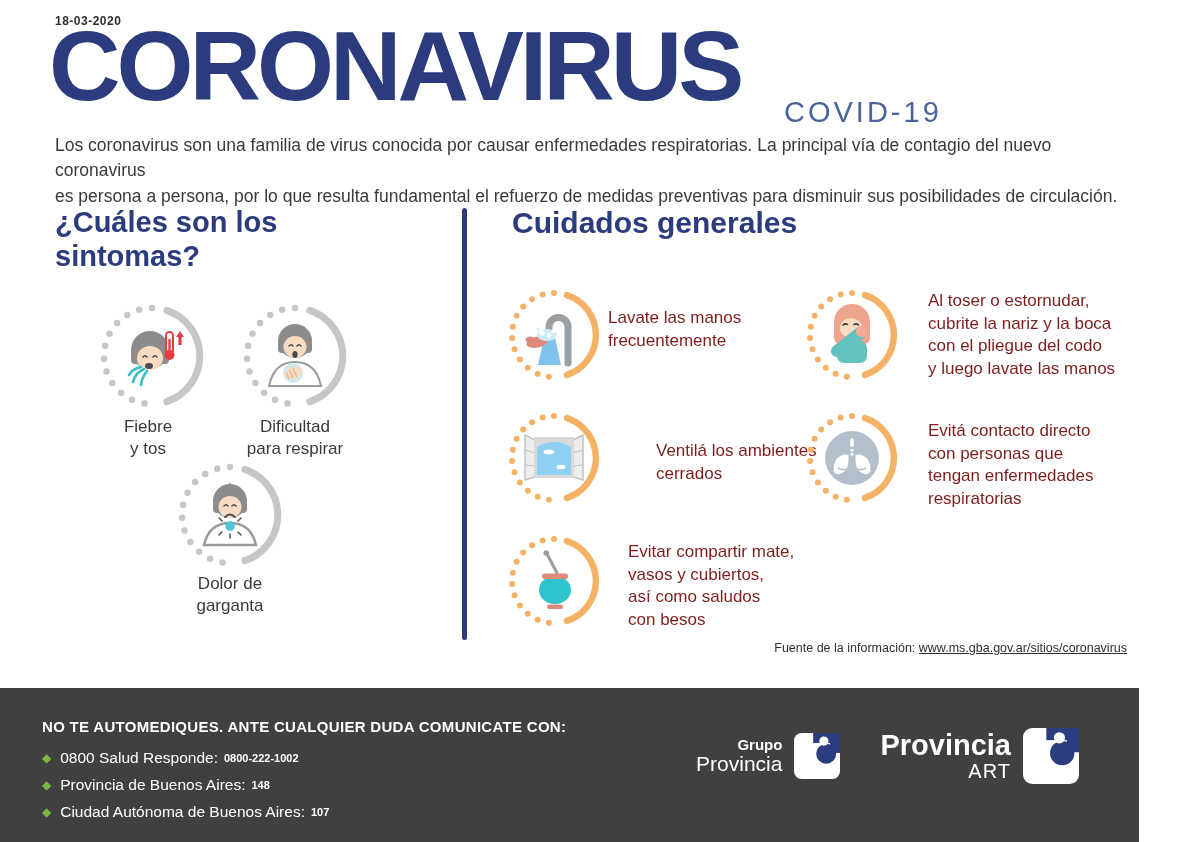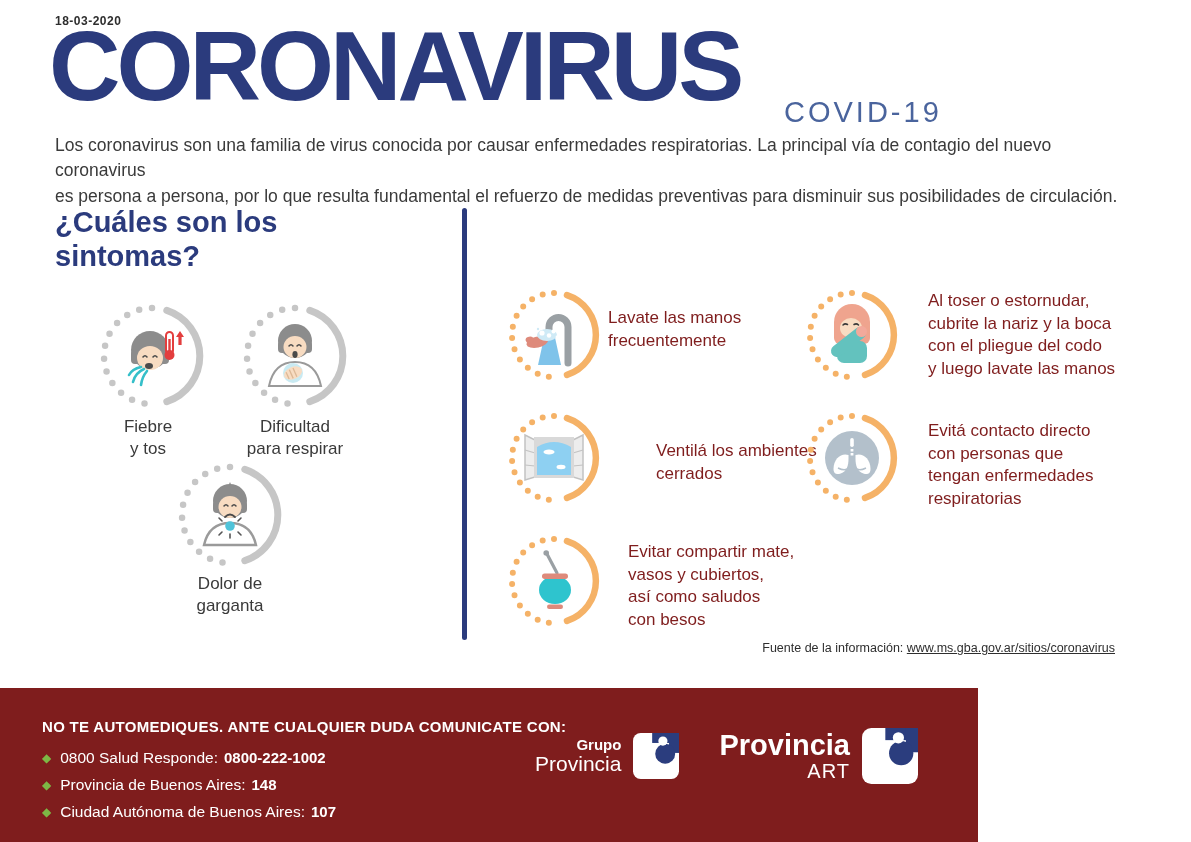--- a/index.html
+++ b/index.html
@@ -18,30 +18,30 @@
 
   .symptoms-heading { left:55px; top:206px; font-size:29px; font-weight:bold; color:#2b3b7d; line-height:1.17; width:330px; }
   .care-heading { left:512px; top:206px; font-size:30px; font-weight:bold; color:#2b3b7d; }
   .divider { left:462px; top:208px; width:5px; height:432px; background:#2b3b7d; border-radius:3px; }
 
   .symptom-label { font-size:17px; color:#3a3a3a; text-align:center; line-height:1.3; }
   .care-text { font-size:17px; color:#7f1d1d; line-height:1.33; }
 
   .ring { display:block; }
 
-  .source { right:76px; top:641px; font-size:12.5px; color:#2e2e2e; }
+  .source { right:64px; top:641px; font-size:12.5px; color:#2e2e2e; }
   .source a { color:#2e2e2e; text-decoration:underline; }
 
-  .footer { left:0; top:688px; width:978px; height:154px; background:#7f1d1d; }
+  .footer { left:0; top:688px; width:1139px; height:154px; background:#404040; }
   .footer-heading { left:42px; top:30px; font-size:15px; font-weight:bold; color:#ffffff; letter-spacing:.3px; }
   .contacts { left:42px; top:56px; }
   .contact-row { display:flex; align-items:center; height:27px; }
   .bullet { color:#7db845; font-size:12px; margin-right:9px; }
   .contact-label { color:#ffffff; font-size:15.5px; margin-right:6px; }
-  .contact-number { color:#ffffff; font-size:15px; font-weight:bold; }
+  .contact-number { color:#ffffff; font-size:11px; font-weight:bold; }
   .logos { right:60px; top:40px; display:flex; align-items:center; }
   .logo-text { text-align:right; color:#fff; line-height:1.05; }
   .logo-text .t1 { font-weight:bold; font-size:15px; }
   .logo-text .t2 { font-size:21px; }
   .logo-text.big .t1 { font-size:29px; }
   .logo-text.big .t2 { font-size:20px; letter-spacing:1px; }
   .logo-mark { margin-left:12px; }
   .gap { width:40px; }
 </style>
 </head>
@@ -129,20 +129,21 @@
             <line x1="40" y1="53" x2="43" y2="56"></line>
           <line x1="32" y1="55" x2="32" y2="59"></line>
         </g>
       </g>
     </svg>
   </div>
   <div class="abs symptom-label preline" style="left:175px;top:573px;width:110px;">Dolor de
 garganta</div>
 
   <div class="abs divider"></div>
+  <div class="abs care-heading">Cuidados generales</div>
 
   <div class="abs" style="left:506px;top:287px;width:96px;height:96px;">
     <svg class="ring" width="96" height="96" viewBox="0 0 96 96">
       <path d="M48,6 A42,42 0 0 0 6,48 A42,42 0 0 0 48,90" fill="none" stroke="#f5b267" stroke-width="6" stroke-linecap="round" stroke-dasharray="0 11.5"></path>
       <path d="M61,8.1 A42,42 0 0 1 61,87.9" fill="none" stroke="#f5b267" stroke-width="6.5" stroke-linecap="round"></path>
       <g transform="translate(16,14)">
         <path d="M46,62 V26 a9.5,9.5 0 0 0 -19,0 v4" fill="none" stroke="#9aa0a4" stroke-width="7" stroke-linecap="round"></path>
         <polygon points="23,32 32,32 39,64 16,64" fill="#7fc3ea"></polygon>
         <g transform="rotate(-12 16 40)">
           <ellipse cx="15" cy="41" rx="11" ry="5.5" fill="#de8a7b"></ellipse>

